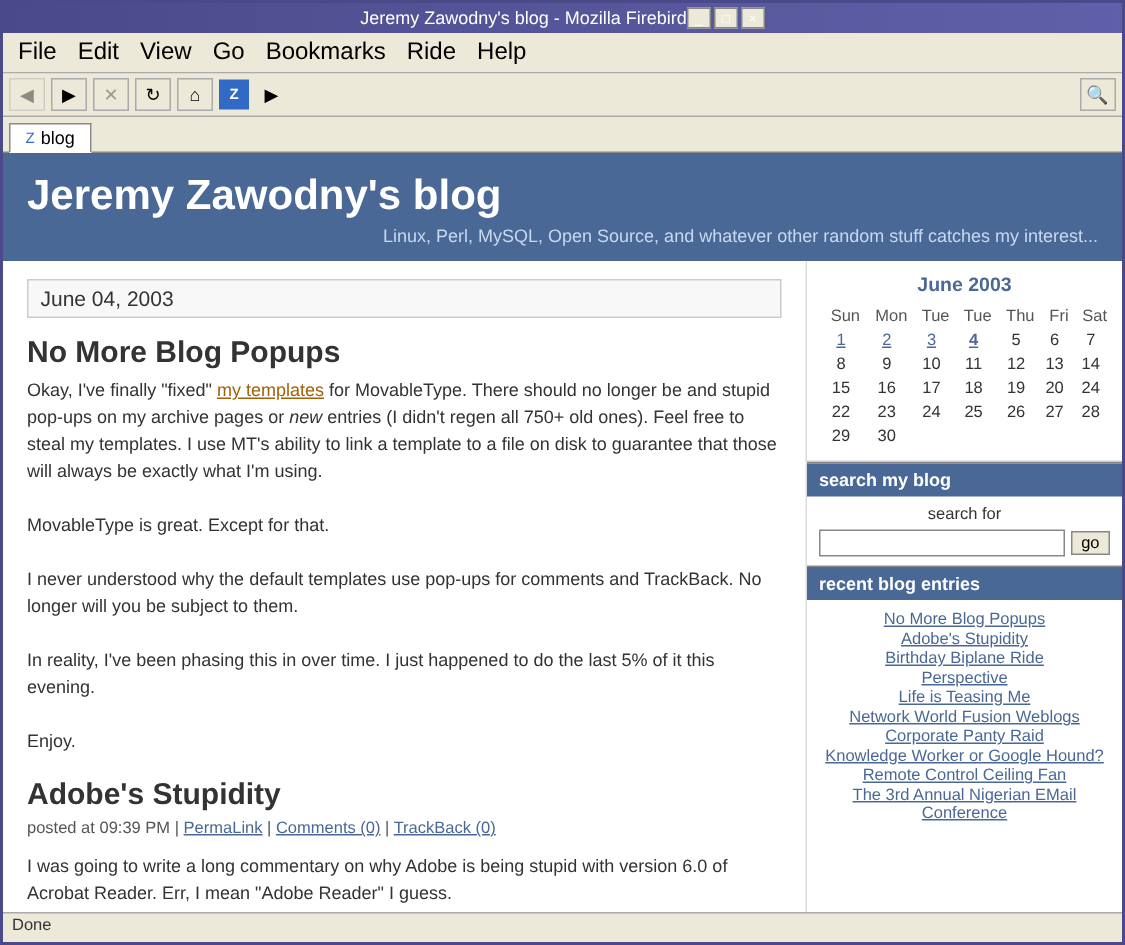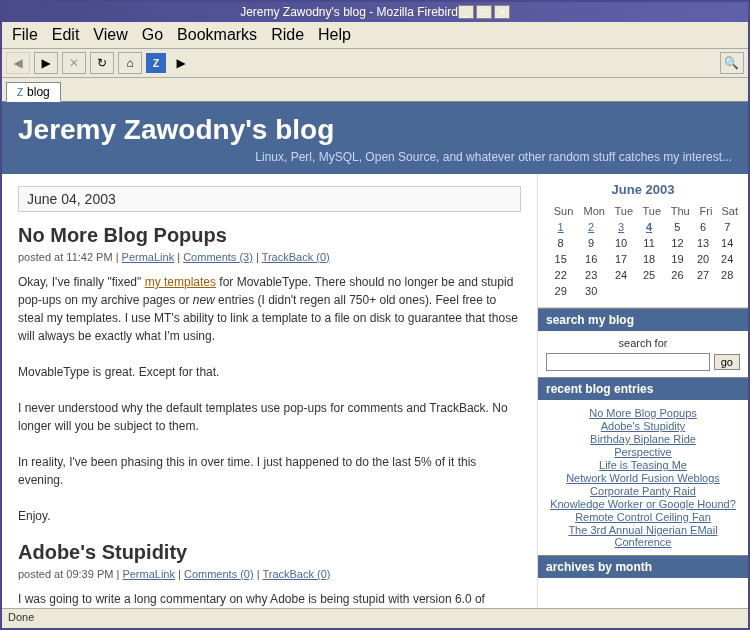--- a/index.html
+++ b/index.html
@@ -127,26 +127,20 @@
       <p>Linux, Perl, MySQL, Open Source, and whatever other random stuff catches my interest...</p>
     </div>
 
     <div class="content-area">
 
       <div class="main-content">
         <div class="date-header">June 04, 2003</div>
 
         <div class="post">
           <div class="post-title">No More Blog Popups</div>
-          <div class="post-meta">
-            posted at <span>11:42 PM</span> |
-            <a href="#">PermaLink</a> |
-            <a href="#">Comments (3)</a> |
-            <a href="#">TrackBack (0)</a>
-          </div>
           <div class="post-body">
             <p>Okay, I've finally "fixed" <a href="#">my templates</a> for MovableType. There should no longer be and stupid pop-ups on my archive pages or <em>new</em> entries (I didn't regen all 750+ old ones). Feel free to steal my templates. I use MT's ability to link a template to a file on disk to guarantee that those will always be exactly what I'm using.</p>
             <br>
             <p>MovableType is great. Except for that.</p>
             <br>
             <p>I never understood why the default templates use pop-ups for comments and TrackBack. No longer will you be subject to them.</p>
             <br>
             <p>In reality, I've been phasing this in over time. I just happened to do the last 5% of it this evening.</p>
             <br>
             <p>Enjoy.</p>
@@ -251,23 +245,20 @@
             <a href="#">Perspective</a>
             <a href="#">Life is Teasing Me</a>
             <a href="#">Network World Fusion Weblogs</a>
             <a href="#">Corporate Panty Raid</a>
             <a href="#">Knowledge Worker or Google Hound?</a>
             <a href="#">Remote Control Ceiling Fan</a>
             <a href="#">The 3rd Annual Nigerian EMail Conference</a>
           </div>
         </div>
 
-        <div class="sidebar-section">
-          <div class="sidebar-section-header">archives by month</div>
-        </div>
 
       </div>
     </div>
   </div>
 
   <div class="status-bar">
     <span>Done</span>
   </div>
 </div>
 

